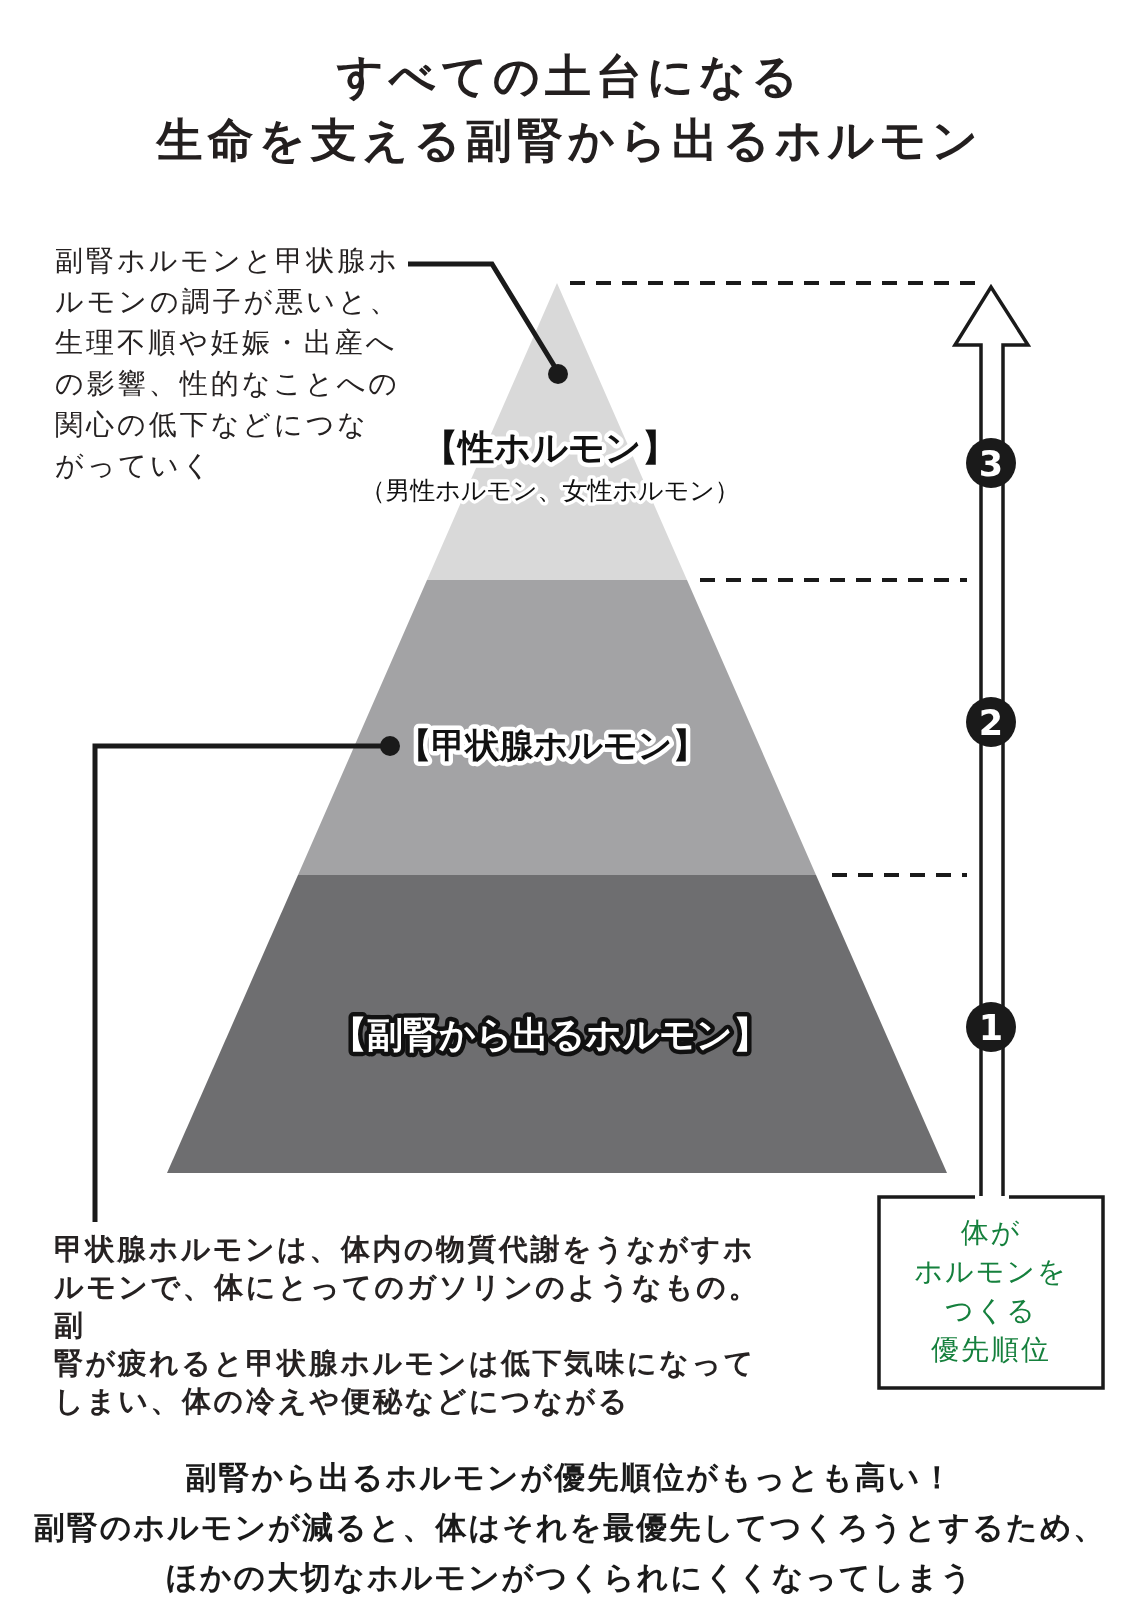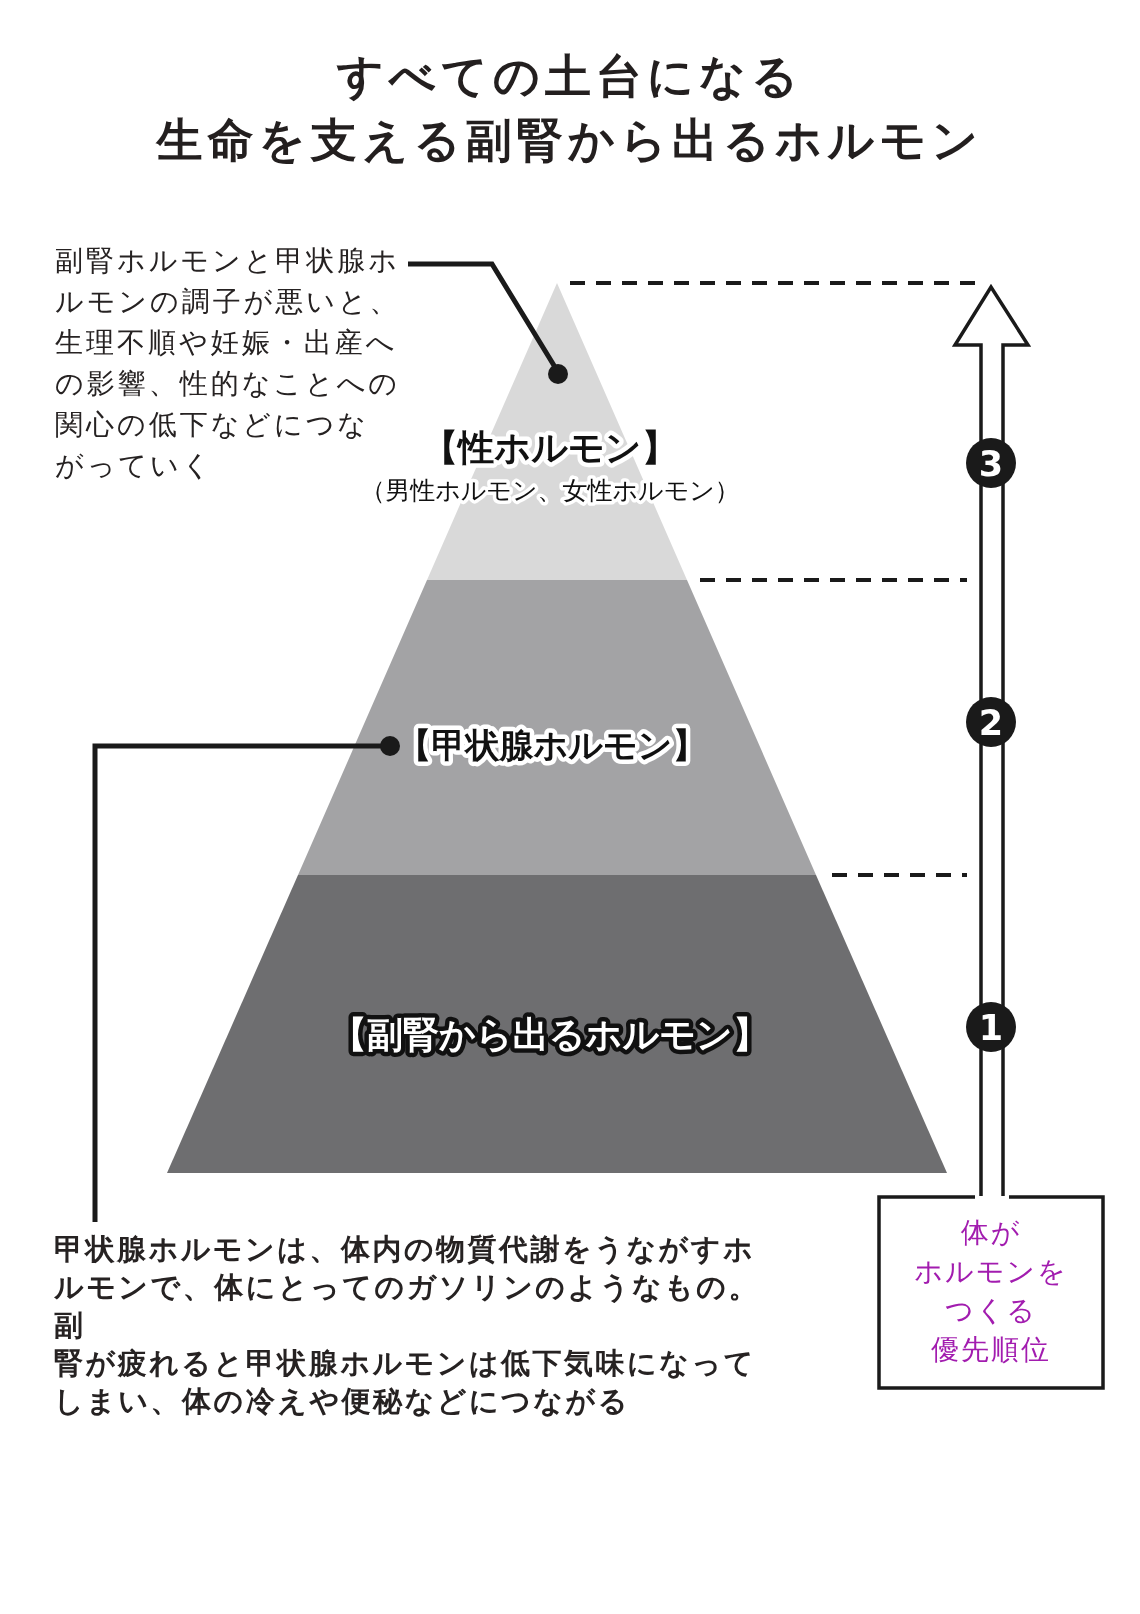--- a/index.html
+++ b/index.html
@@ -16,21 +16,21 @@
   #note-top-left{
     left:55px;top:240px;width:380px;
     font-size:28px;letter-spacing:3px;line-height:41px;color:#262222;
   }
   #note-bottom-left{
     left:54px;top:1230px;width:720px;
     font-size:29px;letter-spacing:2.5px;line-height:38px;color:#262222;font-weight:bold;
   }
   #priority-box-text{
     left:879px;top:1213px;width:224px;text-align:center;
-    font-size:28px;font-weight:500;letter-spacing:2px;line-height:39px;color:#a21caf;
+    font-size:28px;font-weight:500;letter-spacing:2px;line-height:39px;color:#15803d;
   }
   #footer-text{
     left:0;top:1452px;width:1140px;text-align:center;
     font-size:31px;font-weight:700;letter-spacing:2px;line-height:50px;color:#1a1a1a;
   }
   svg{position:absolute;left:0;top:0;}
   svg text{font-family:"DejaVu Sans","Liberation Sans",sans-serif;}
   .dash{stroke:#1a1a1a;stroke-width:4;stroke-dasharray:15 11;fill:none;}
   .lead{stroke:#1a1a1a;stroke-width:5;fill:none;stroke-linejoin:miter;}
   .outline{stroke:#1a1a1a;stroke-width:3.5;fill:#ffffff;stroke-linejoin:miter;}
@@ -98,14 +98,17 @@
   <div id="note-bottom-left" class="abs pre">甲状腺ホルモンは、体内の物質代謝をうながすホ
 ルモンで、体にとってのガソリンのようなもの。副
 腎が疲れると甲状腺ホルモンは低下気味になって
 しまい、体の冷えや便秘などにつながる</div>
 
   <div id="priority-box-text" class="abs pre">体が
 ホルモンを
 つくる
 優先順位</div>
 
+  <div id="footer-text" class="abs pre">副腎から出るホルモンが優先順位がもっとも高い！
+副腎のホルモンが減ると、体はそれを最優先してつくろうとするため、
+ほかの大切なホルモンがつくられにくくなってしまう</div>
 
 </div>
 
 </body></html>

